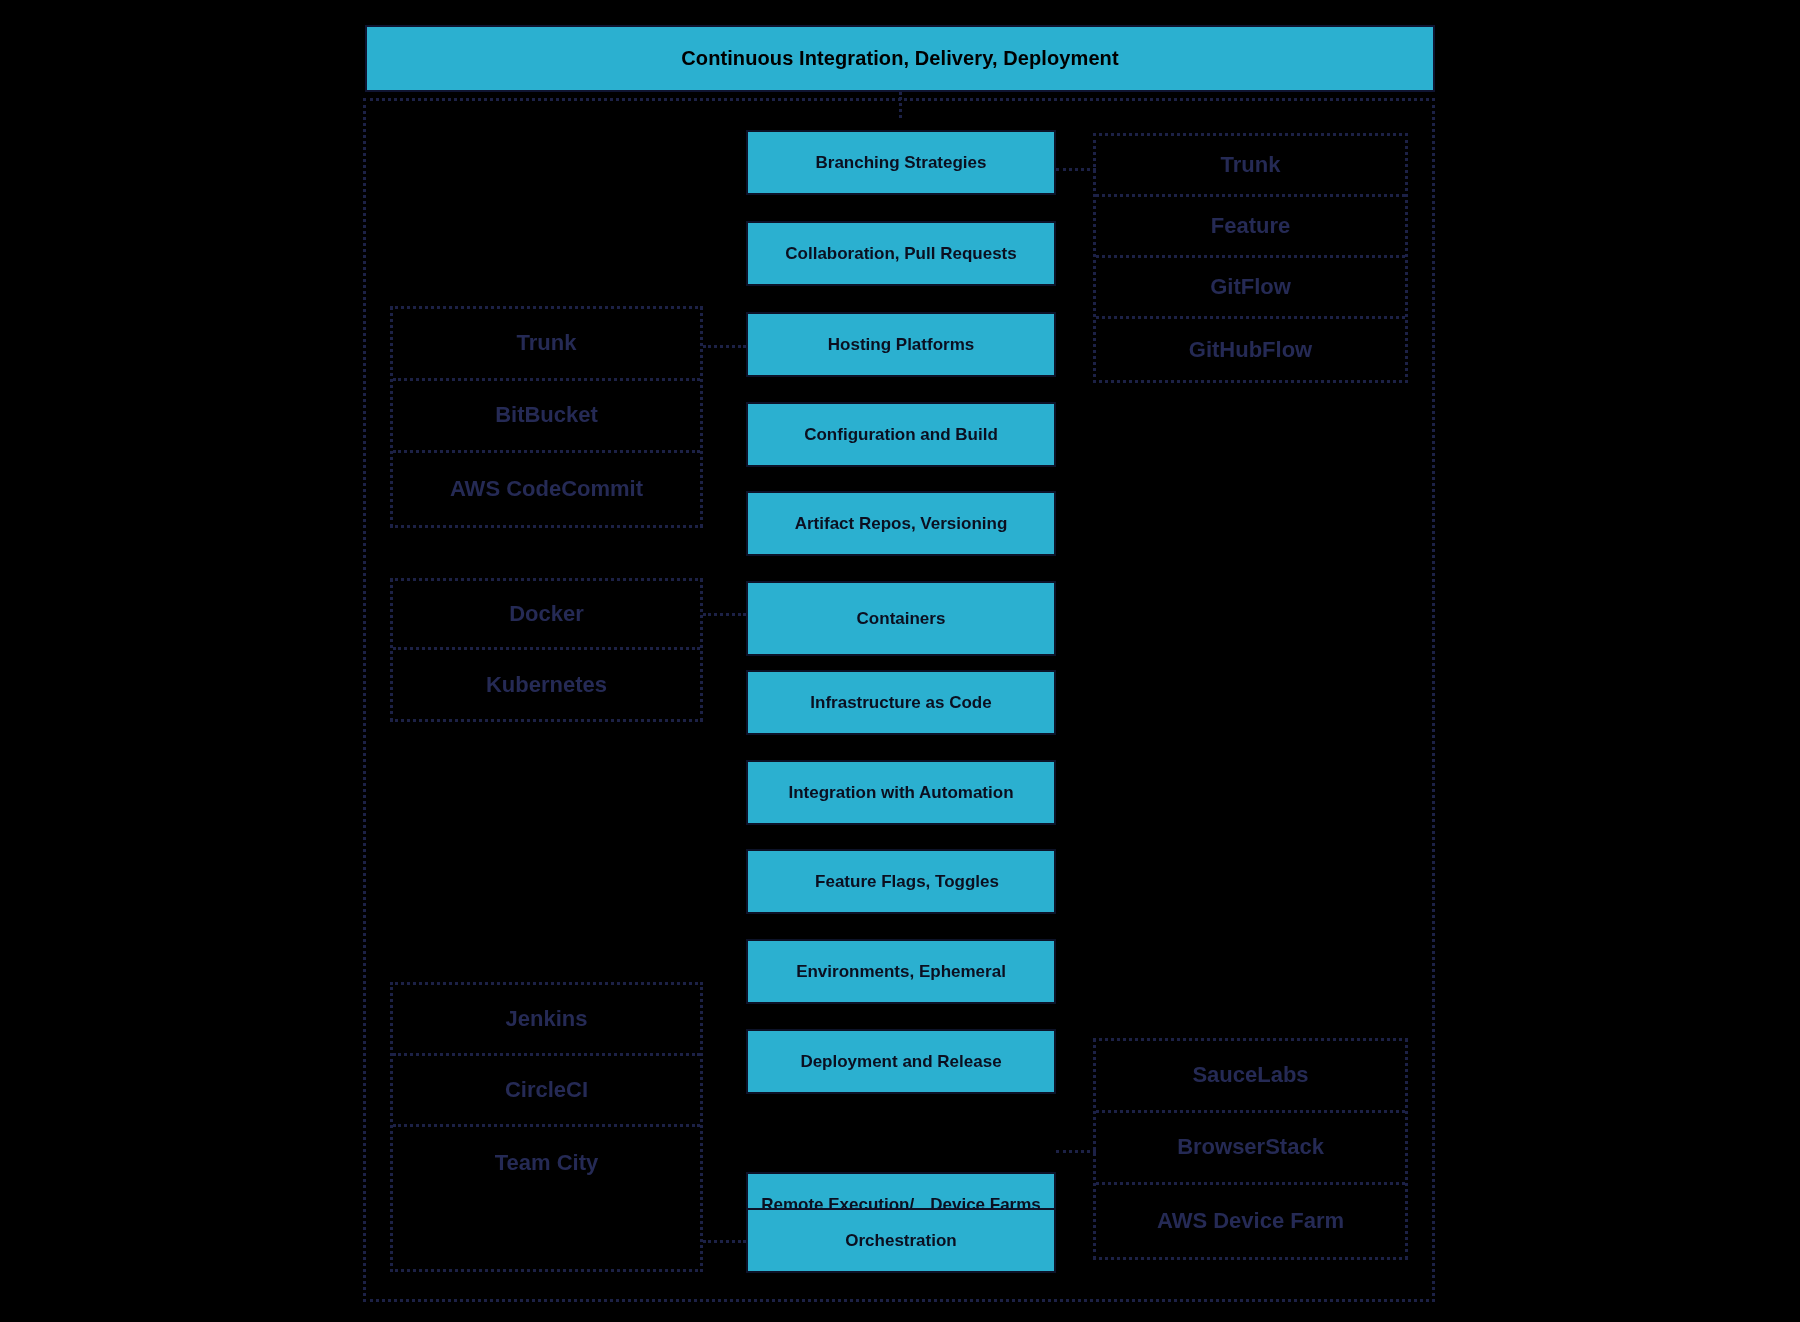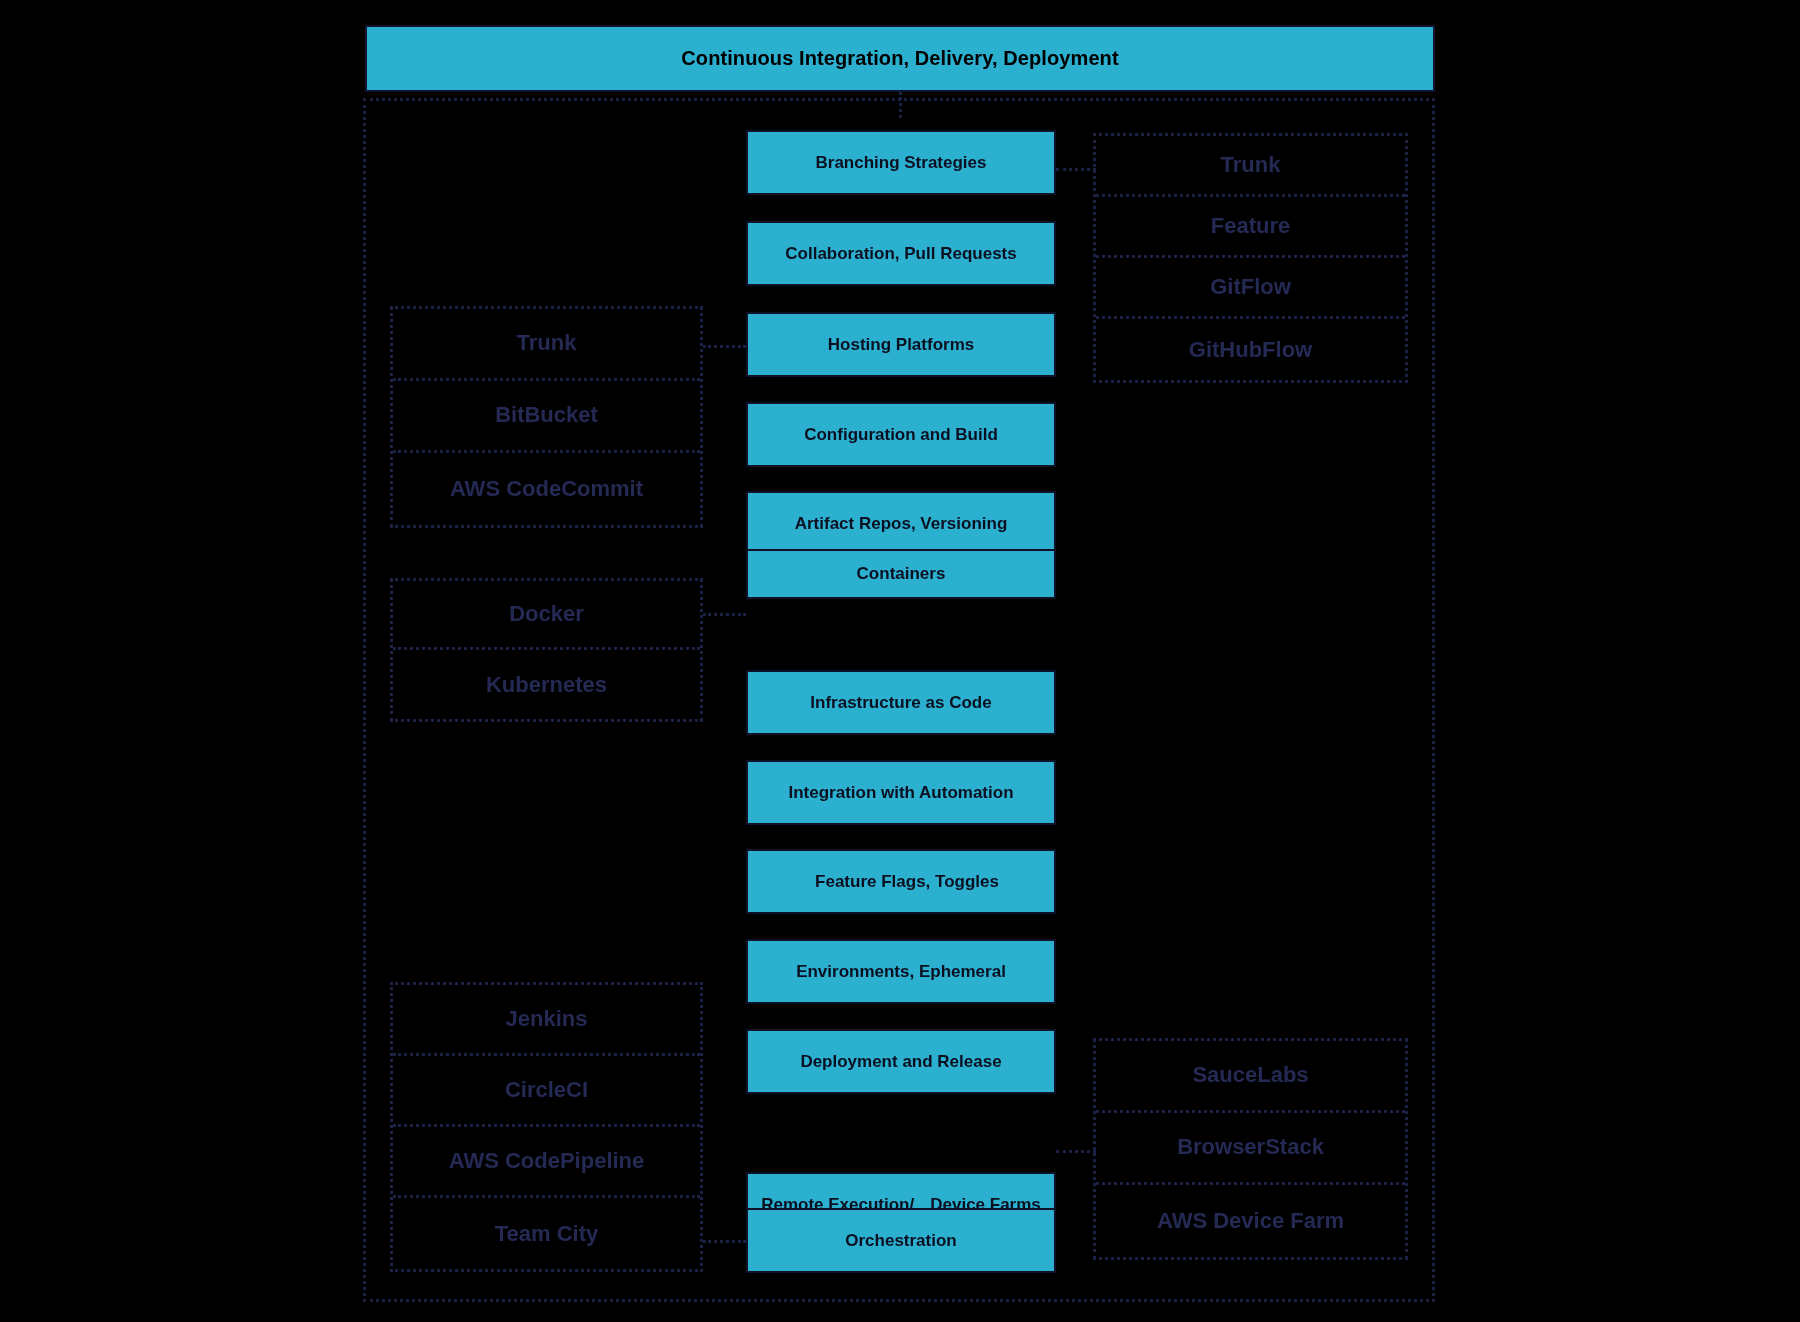--- a/index.html
+++ b/index.html
@@ -101,21 +101,21 @@
     </div>
 
     <div class="cbox" style="top:312px;height:65px;">
       <span>Hosting Platforms</span>
     </div>
 
     <div class="cbox" style="top:491px;height:65px;">
       <span>Artifact Repos, Versioning</span>
     </div>
 
-    <div class="cbox" style="top:549px;height:50px;">
+    <div class="cbox" style="top:581px;height:75px;">
       <span>Containers</span>
     </div>
 
     <div class="cbox" style="top:670px;height:65px;">
       <span>Infrastructure as Code</span>
     </div>
 
     <div class="cbox" style="top:760px;height:65px;">
       <span>Integration with Automation</span>
     </div>
@@ -166,23 +166,20 @@
   <div class="conn" style="left:703px;top:613px;width:43px;"></div>
 
   <div class="group" style="left:390px;top:982px;width:313px;height:290px;">
     <div class="gcell" style="height:25%;">
       <span>Jenkins</span>
     </div>
     <div class="gcell" style="height:25%;">
       <span>CircleCI</span>
     </div>
     <div class="gcell" style="height:25%;">
-      <span>AWS CodePipeline</span>
-    </div>
-    <div class="gcell" style="height:25%;">
       <span>Team City</span>
     </div>
   </div>
   <div class="conn" style="left:703px;top:1240px;width:43px;"></div>
 
   <div class="group" style="left:1093px;top:133px;width:315px;height:250px;">
     <div class="gcell" style="height:25%;">
       <span>Trunk</span>
     </div>
     <div class="gcell" style="height:25%;">

